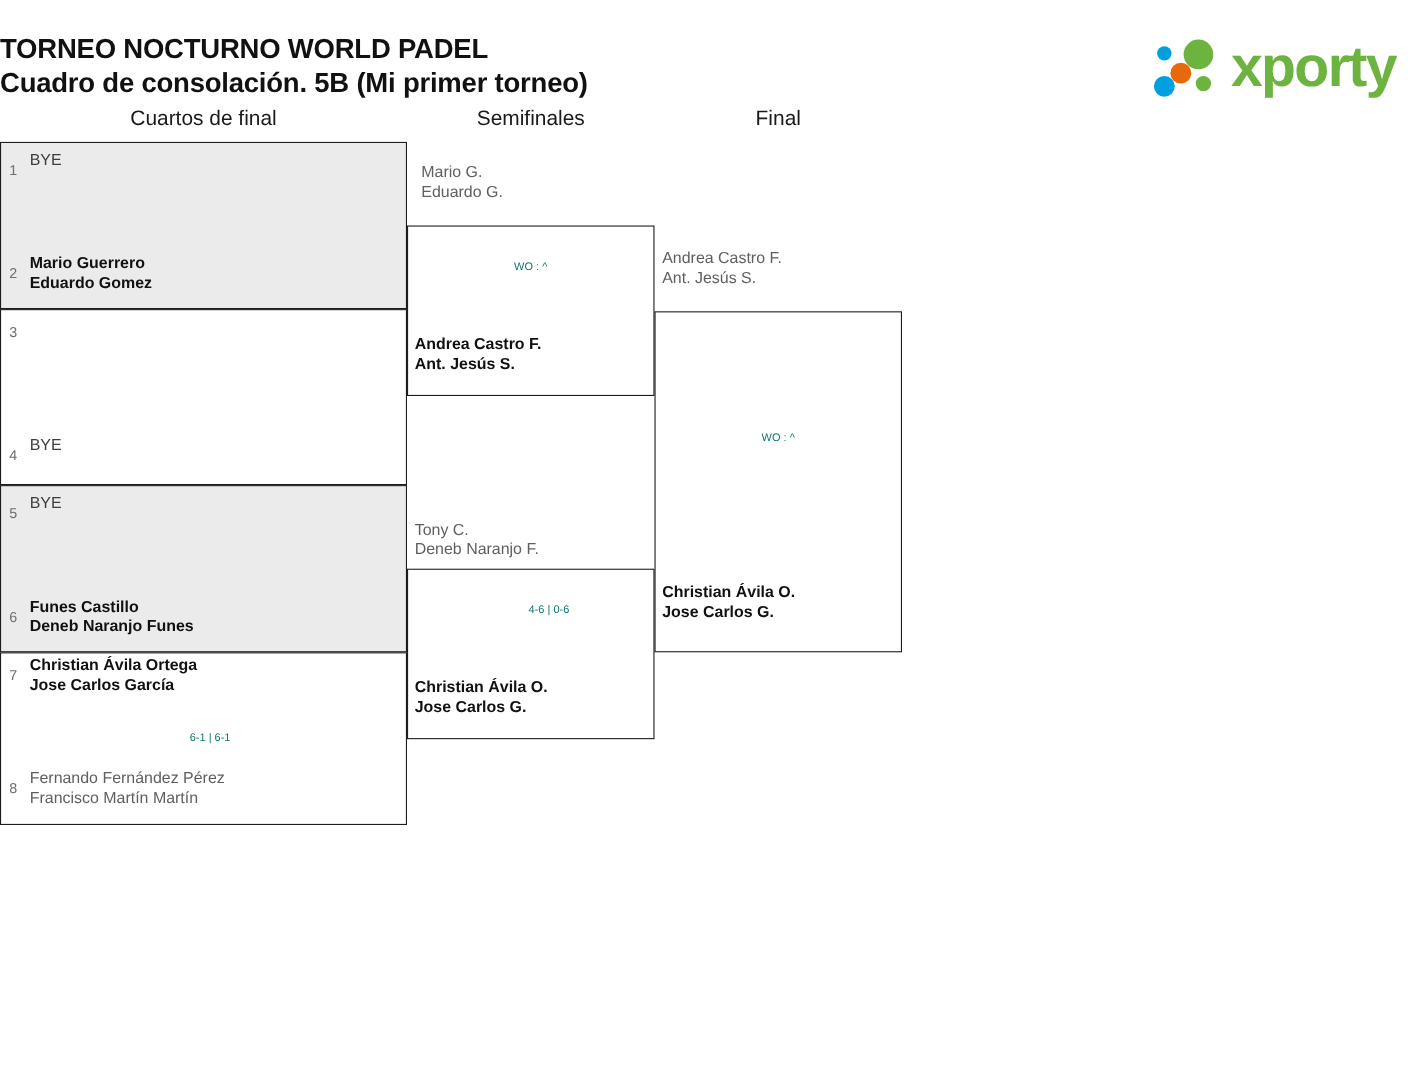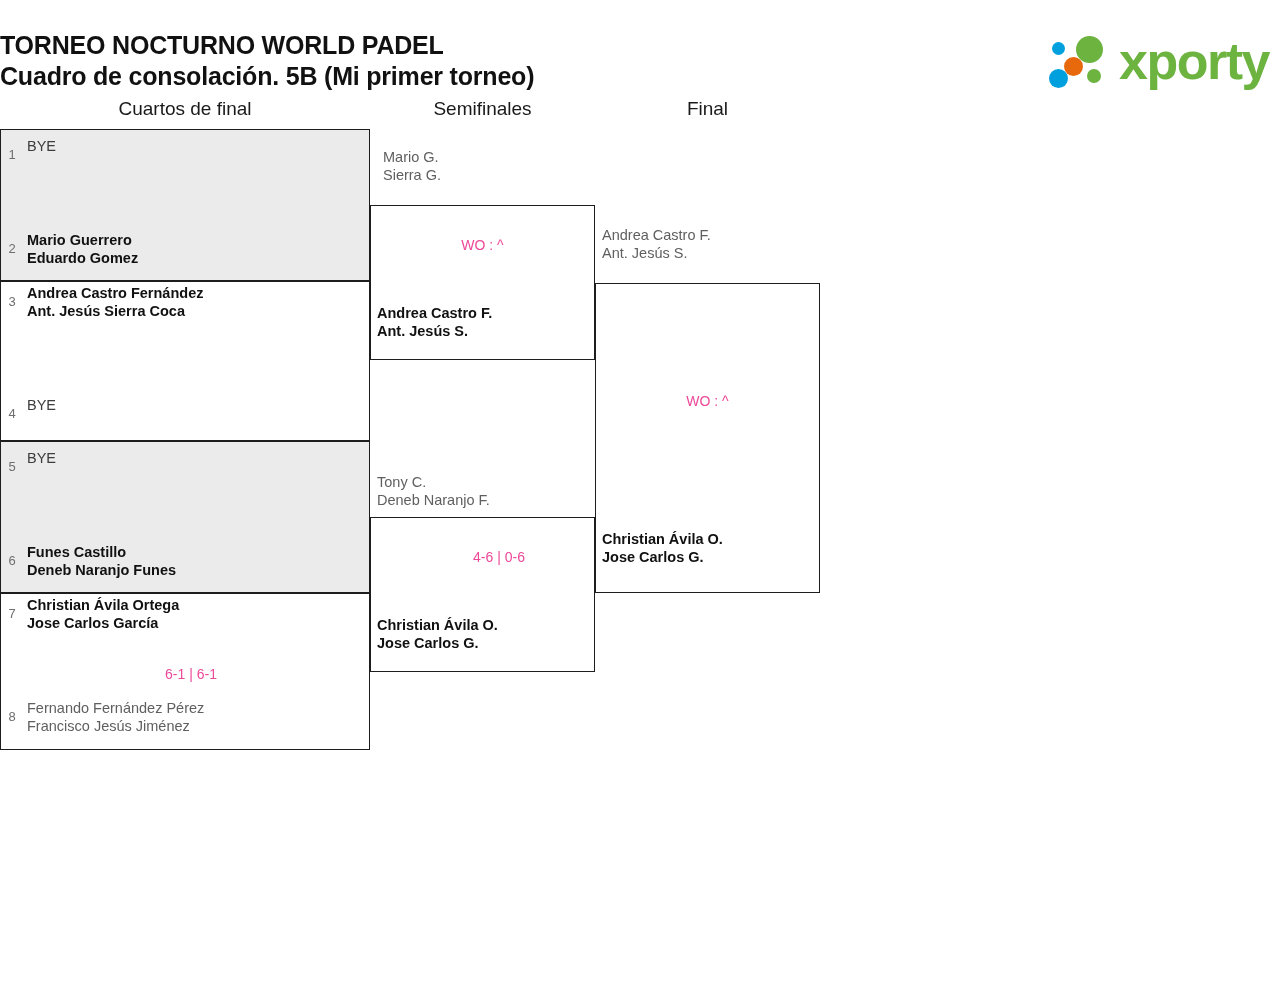--- a/index.html
+++ b/index.html
@@ -101,22 +101,22 @@
     line-height: 18px;
     white-space: nowrap;
     padding-left: 5px;
   }
   .winner { color: #111111; font-weight: bold; }
   .loser  { color: #5f5f5f; font-weight: normal; }
   .neutral{ color: #3d3d3d; font-weight: normal; }
 
   .score {
     position: absolute;
-    font-size: 14px;
-    color: #ec4899;
+    font-size: 10px;
+    color: #0f766e;
     text-align: center;
     white-space: nowrap;
   }
 </style>
 </head>
 <body>
 
 <div id="header">
   <div id="title-block">
     <div class="title-line">TORNEO NOCTURNO WORLD PADEL</div>
@@ -158,24 +158,20 @@
   </div>
   <div class="slot" style="left:2px; top:231px; width:366px;">
     <span class="seed">2</span>
     <span class="names winner">
       <span>Mario Guerrero</span><br>
       <span>Eduardo Gomez</span>
     </span>
   </div>
   <div class="slot" style="left:2px; top:284px; width:366px;">
     <span class="seed">3</span>
-    <span class="names winner">
-      <span>Andrea Castro Fernández</span><br>
-      <span>Ant. Jesús Sierra Coca</span>
-    </span>
   </div>
   <div class="slot" style="left:2px; top:396px; width:366px;">
     <span class="seed">4</span>
     <span class="names neutral">
       <span>BYE</span><br style="display: none;">
       
     </span>
   </div>
   <div class="slot" style="left:2px; top:449px; width:366px;">
     <span class="seed">5</span>
@@ -195,33 +191,33 @@
     <span class="seed">7</span>
     <span class="names winner">
       <span>Christian Ávila Ortega</span><br>
       <span>Jose Carlos García</span>
     </span>
   </div>
   <div class="slot" style="left:2px; top:699px; width:366px;">
     <span class="seed">8</span>
     <span class="names loser">
       <span>Fernando Fernández Pérez</span><br>
-      <span>Francisco Jesús Jiménez</span>
+      <span>Francisco Martín Martín</span>
     </span>
   </div>
 
   <div class="score" style="left:0px; top:666px; width:370px;padding-left:12px;">6-1 | 6-1</div>
 
   <div class="match-box" style="left:370px; top:205px; width:225px; height:155px;"></div>
   <div class="match-box" style="left:370px; top:517px; width:225px; height:155px;"></div>
 
   <div class="slot" style="left:383px; top:148px; width:218px;">
     <span class="names loser" style="padding-left:0;">
       <span>Mario G.</span><br>
-      <span>Sierra G.</span>
+      <span>Eduardo G.</span>
     </span>
   </div>
   <div class="slot" style="left:377px; top:304px; width:218px;">
     <span class="names winner" style="padding-left:0;">
       <span>Andrea Castro F.</span><br>
       <span>Ant. Jesús S.</span>
     </span>
   </div>
   <div class="slot" style="left:377px; top:460px; width:218px;">
     <span class="names loser" style="padding-left:0;margin-top:13px;">

